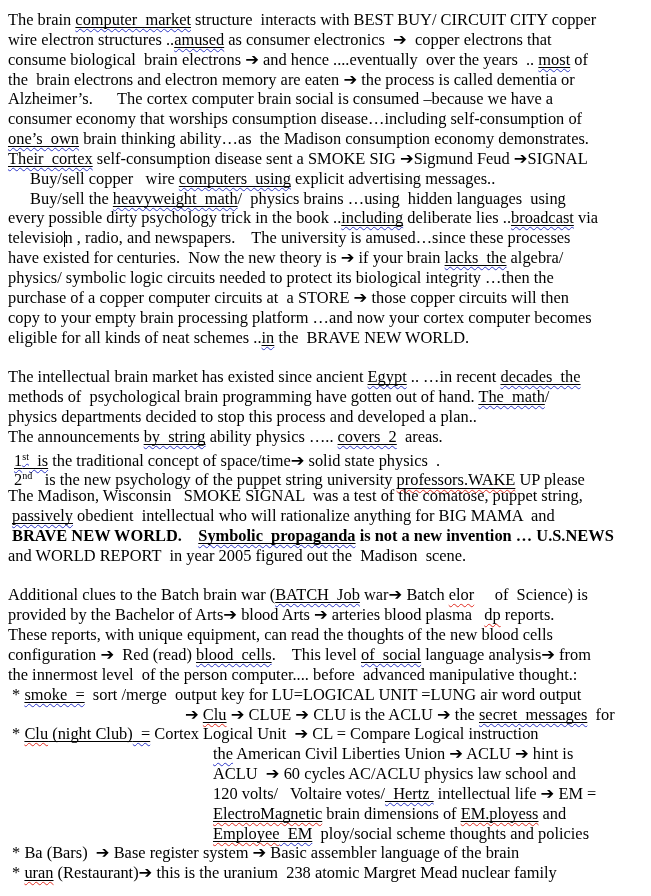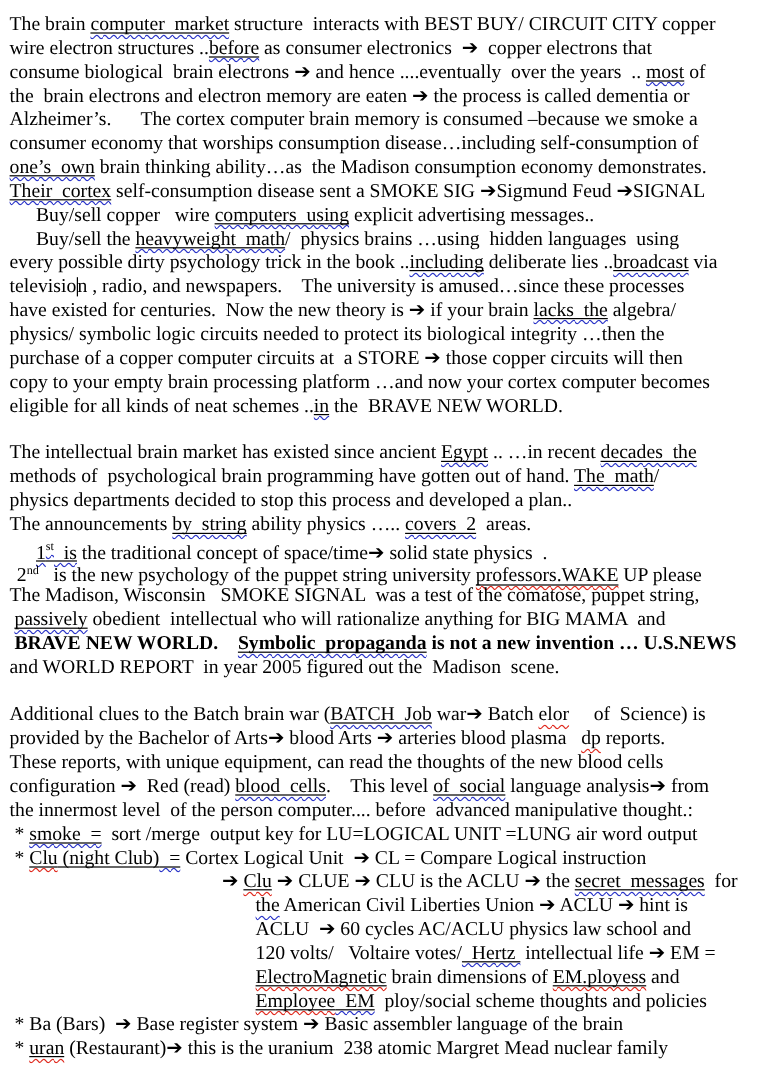--- a/index.html
+++ b/index.html
@@ -49,56 +49,56 @@
     border-left:1.4px solid #000;
     height:1.02em;
     vertical-align:text-bottom;
   }
 </style>
 </head>
 <body>
 
 <div id="page" style="background: rgb(255, 255, 255); color: rgb(0, 0, 0);">
     <div class="line"><span class="seg">The brain </span><span class="seg st-ul"><span class="wv-b">computer  market</span></span><span class="seg"> structure  interacts with BEST BUY/ CIRCUIT CITY copper</span></div>
-    <div class="line"><span class="seg">wire electron structures ..</span><span class="seg st-ul"><span class="wv-b">before</span></span><span class="seg"> as consumer electronics  ➔  copper electrons that</span></div>
+    <div class="line"><span class="seg">wire electron structures ..</span><span class="seg st-ul"><span class="wv-b">amused</span></span><span class="seg"> as consumer electronics  ➔  copper electrons that</span></div>
     <div class="line"><span class="seg">consume biological  brain electrons ➔ and hence ....eventually  over the years  .. </span><span class="seg st-ul"><span class="wv-b">most</span></span><span class="seg"> of</span></div>
     <div class="line"><span class="seg">the  brain electrons and electron memory are eaten ➔ the process is called dementia or</span></div>
-    <div class="line"><span class="seg">Alzheimer’s.      The cortex computer brain memory is consumed –because we smoke a</span></div>
+    <div class="line"><span class="seg">Alzheimer’s.      The cortex computer brain social is consumed –because we have a</span></div>
     <div class="line"><span class="seg">consumer economy that worships consumption disease…including self-consumption of</span></div>
     <div class="line"><span class="seg st-ul"><span class="wv-b">one’s  own</span></span><span class="seg"> brain thinking ability…as  the Madison consumption economy demonstrates.</span></div>
     <div class="line"><span class="seg st-ul"><span class="wv-b">Their  cortex</span></span><span class="seg"> self-consumption disease sent a SMOKE SIG ➔Sigmund Feud ➔SIGNAL</span></div>
     <div class="line" style="padding-left: 22px;"><span class="seg">Buy/sell copper   wire </span><span class="seg st-ul"><span class="wv-b">computers  using</span></span><span class="seg"> explicit advertising messages..</span></div>
     <div class="line" style="padding-left: 22px;"><span class="seg">Buy/sell the </span><span class="seg st-ul"><span class="wv-b">heavyweight  math</span></span><span class="seg">/  physics brains …using  hidden languages  using</span></div>
     <div class="line"><span class="seg">every possible dirty psychology trick in the book ..</span><span class="seg st-ul"><span class="wv-b">including</span></span><span class="seg"> deliberate lies ..</span><span class="seg st-ul"><span class="wv-b">broadcast</span></span><span class="seg"> via</span></div>
     <div class="line"><span class="seg">televisio</span><span class="caret"></span><span class="seg">n , radio, and newspapers.    The university is amused…since these processes</span></div>
     <div class="line"><span class="seg">have existed for centuries.  Now the new theory is ➔ if your brain </span><span class="seg st-ul"><span class="wv-b">lacks  the</span></span><span class="seg"> algebra/</span></div>
     <div class="line"><span class="seg">physics/ symbolic logic circuits needed to protect its biological integrity …then the</span></div>
     <div class="line"><span class="seg">purchase of a copper computer circuits at  a STORE ➔ those copper circuits will then</span></div>
     <div class="line"><span class="seg">copy to your empty brain processing platform …and now your cortex computer becomes</span></div>
     <div class="line"><span class="seg">eligible for all kinds of neat schemes ..</span><span class="seg st-ul"><span class="wv-b">in</span></span><span class="seg"> the  BRAVE NEW WORLD.</span></div>
     <div class="line">&nbsp;</div>
     <div class="line"><span class="seg">The intellectual brain market has existed since ancient </span><span class="seg st-ul"><span class="wv-b">Egypt</span></span><span class="seg"> .. …in recent </span><span class="seg st-ul"><span class="wv-b">decades  the</span></span></div>
     <div class="line"><span class="seg">methods of  psychological brain programming have gotten out of hand. </span><span class="seg st-ul"><span class="wv-b">The  math</span></span><span class="seg">/</span></div>
     <div class="line"><span class="seg">physics departments decided to stop this process and developed a plan..</span></div>
     <div class="line"><span class="seg">The announcements </span><span class="seg st-ul"><span class="wv-b">by  string</span></span><span class="seg"> ability physics ….. </span><span class="seg st-ul"><span class="wv-b">covers  2</span></span><span class="seg">  areas.</span></div>
-    <div class="line" style="padding-left: 6px; margin-left: 16px;"><span class="seg st-ul"><span class="wv-b">1</span></span><span class="seg st-ul"><span class="wv-b sup">st</span></span><span class="seg st-ul"><span class="wv-b">  is</span></span><span class="seg"> the traditional concept of space/time➔ solid state physics  .</span></div>
+    <div class="line" style="padding-left: 6px;"><span class="seg st-ul"><span class="wv-b">1</span></span><span class="seg st-ul"><span class="wv-b sup">st</span></span><span class="seg st-ul"><span class="wv-b">  is</span></span><span class="seg"> the traditional concept of space/time➔ solid state physics  .</span></div>
     <div class="line" style="padding-left: 6px;"><span class="seg">2</span><span class="seg sup">nd</span><span class="seg">   is the new psychology of the puppet string university </span><span class="seg st-ul"><span class="wv-r">professors.WAKE</span></span><span class="seg"> UP please</span></div>
     <div class="line"><span class="seg">The Madison, Wisconsin   SMOKE SIGNAL  was a test of the comatose, puppet string,</span></div>
     <div class="line" style="padding-left: 4px;"><span class="seg st-ul"><span class="wv-b">passively</span></span><span class="seg"> obedient  intellectual who will rationalize anything for BIG MAMA  and</span></div>
     <div class="line" style="padding-left: 4px; font-weight: bold;"><span class="seg">BRAVE NEW WORLD.    </span><span class="seg st-ul"><span class="wv-b">Symbolic  propaganda</span></span><span class="seg"> is not a new invention … U.S.NEWS</span></div>
     <div class="line"><span class="seg">and WORLD REPORT  in year 2005 figured out the  Madison  scene.</span></div>
     <div class="line">&nbsp;</div>
     <div class="line"><span class="seg">Additional clues to the Batch brain war (</span><span class="seg st-ul"><span class="wv-b">BATCH  Job</span></span><span class="seg"> war➔ Batch </span><span class="seg"><span class="wv-r">elor</span></span><span class="seg">     of  Science) is</span></div>
     <div class="line"><span class="seg">provided by the Bachelor of Arts➔ blood Arts ➔ arteries blood plasma   </span><span class="seg"><span class="wv-r">dp</span></span><span class="seg"> reports.</span></div>
     <div class="line"><span class="seg">These reports, with unique equipment, can read the thoughts of the new blood cells</span></div>
     <div class="line"><span class="seg">configuration ➔  Red (read) </span><span class="seg st-ul"><span class="wv-b">blood  cells</span></span><span class="seg">.    This level </span><span class="seg st-ul"><span class="wv-b">of  social</span></span><span class="seg"> language analysis➔ from</span></div>
     <div class="line"><span class="seg">the innermost level  of the person computer.... before  advanced manipulative thought.:</span></div>
     <div class="line"><span class="seg"> * </span><span class="seg st-ul"><span class="wv-b">smoke  =</span></span><span class="seg">  sort /merge  output key for LU=LOGICAL UNIT =LUNG air word output</span></div>
+    <div class="line" style="padding-left: 177px;"><span class="seg">➔ </span><span class="seg st-ul"><span class="wv-r">Clu</span></span><span class="seg"> ➔ CLUE ➔ CLU is the ACLU ➔ the </span><span class="seg st-ul"><span class="wv-b">secret  messages</span></span><span class="seg">  for</span></div>
     <div class="line"><span class="seg"> * </span><span class="seg st-ul"><span class="wv-r">Clu</span></span><span class="seg st-ul"> (night Club)</span><span class="seg st-ul"><span class="wv-b">  =</span></span><span class="seg"> Cortex Logical Unit  ➔ CL = Compare Logical instruction</span></div>
-    <div class="line" style="padding-left: 177px;"><span class="seg">➔ </span><span class="seg st-ul"><span class="wv-r">Clu</span></span><span class="seg"> ➔ CLUE ➔ CLU is the ACLU ➔ the </span><span class="seg st-ul"><span class="wv-b">secret  messages</span></span><span class="seg">  for</span></div>
     <div class="line" style="padding-left: 205px;"><span class="seg"><span class="wv-b">the</span></span><span class="seg"> American Civil Liberties Union ➔ ACLU ➔ hint is</span></div>
     <div class="line" style="padding-left: 205px;"><span class="seg">ACLU  ➔ 60 cycles AC/ACLU physics law school and</span></div>
     <div class="line" style="padding-left: 205px;"><span class="seg">120 volts/   Voltaire votes/</span><span class="seg st-ul"><span class="wv-b">  Hertz </span></span><span class="seg"> intellectual life ➔ EM =</span></div>
     <div class="line" style="padding-left: 205px;"><span class="seg st-ul"><span class="wv-r">ElectroMagnetic</span></span><span class="seg"> brain dimensions of </span><span class="seg st-ul"><span class="wv-r">EM.ployess</span></span><span class="seg"> and</span></div>
     <div class="line" style="padding-left: 205px;"><span class="seg st-ul"><span class="wv-r">Employee</span></span><span class="seg st-ul"><span class="wv-b">  EM</span></span><span class="seg">  ploy/social scheme thoughts and policies</span></div>
     <div class="line"><span class="seg"> * Ba (Bars)  ➔ Base register system ➔ Basic assembler language of the brain</span></div>
     <div class="line"><span class="seg"> * </span><span class="seg st-ul"><span class="wv-r">uran</span></span><span class="seg"> (Restaurant)➔ this is the uranium  238 atomic Margret Mead nuclear family</span></div>
   </div>
 
 </body></html>

